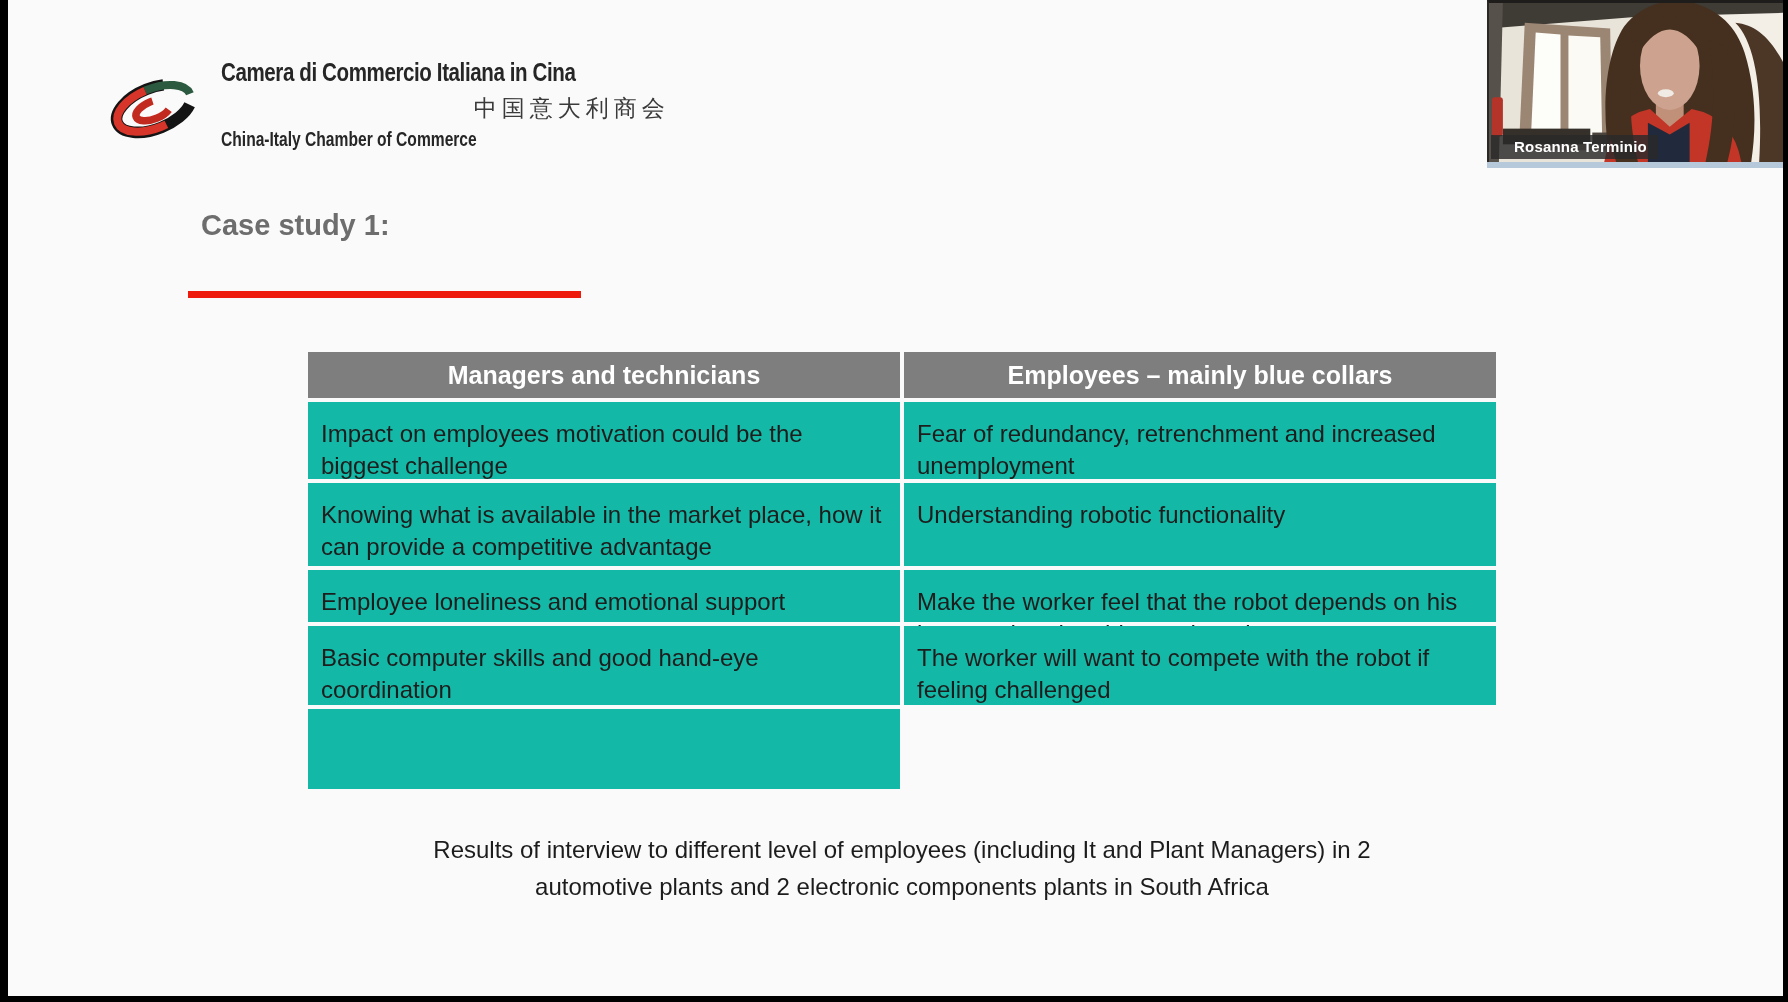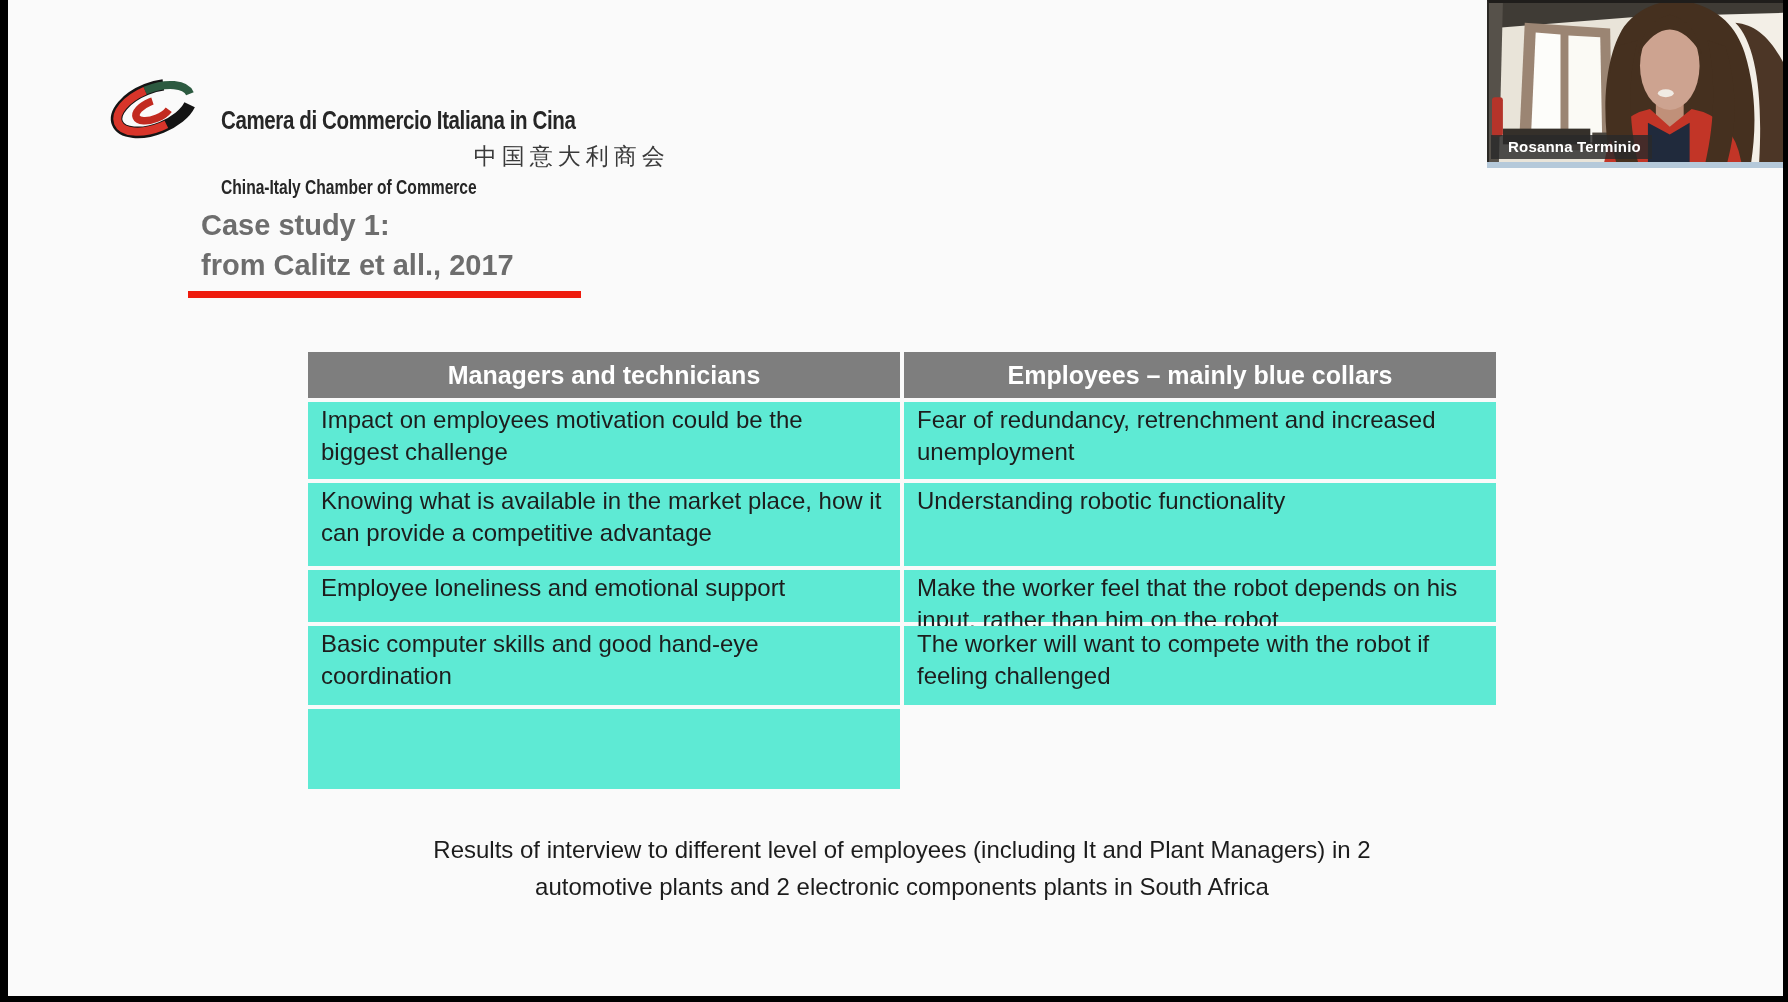--- a/index.html
+++ b/index.html
@@ -7,54 +7,54 @@
   body { background:#000; font-family:"Liberation Sans", sans-serif; position:relative; }
 
   .stage { position:absolute; left:0; top:0; width:1788px; height:1002px; background:#000; }
 
   
   .slide { position:absolute; left:8px; top:0; width:1775px; height:996px; background:#fafafa; }
 
   
   .logo { position:absolute; left:95px; top:55px; }
   .logo-swirl { position:absolute; left:0; top:6px; width:102px; height:92px; }
-  .logo-text { position:absolute; left:118px; top:2px; white-space:nowrap; color:#262626;margin-top:48px; }
+  .logo-text { position:absolute; left:118px; top:2px; white-space:nowrap; color:#262626; }
   .logo-line1 { display:inline-block; font-size:26px; font-weight:bold; letter-spacing:-0.5px;
                 transform:scaleX(0.79); transform-origin:0 50%; }
   .logo-line2 { display:block; margin-top:5px; font-size:23px; letter-spacing:5px; color:#3a3a3a;text-align:right; }
   .logo-line3 { display:inline-block; margin-top:4px; font-size:20px; font-weight:bold;
                 transform:scaleX(0.78); transform-origin:0 50%; }
 
   
   .title { position:absolute; left:193px; top:205px; color:#6d6d6d; font-weight:bold;
            font-size:29px; line-height:40px; }
   .title-underline { position:absolute; left:180px; top:291px; width:393px; height:7px;
                      background:#ee1b0d; }
 
   
   .case-table { position:absolute; left:300px; top:352px; width:1188px;
                 display:grid; grid-template-columns:1fr 1fr;
                 grid-template-rows:46px 77px 83px 52px 79px 80px; gap:4px;border-radius:9px; }
   .th { background:#7e7e7e; color:#fff; font-weight:bold; font-size:25px;
         display:flex; align-items:center; justify-content:center; }
-  .td { background:#5eead4; color:#1d1d1d; font-size:24px; line-height:32px;
-        padding:2px 14px 4px 13px; }
+  .td { background:#14b8a6; color:#1d1d1d; font-size:24px; line-height:32px;
+        padding:16px 14px 4px 13px; }
 
   
   .footer-note { position:absolute; left:384px; top:831px; width:1020px;
                  text-align:center; font-size:24px; line-height:37px; color:#1c1c1c; }
 
   
   .webcam { position:absolute; left:1487px; top:0; width:296px; height:168px; background:#1b1b1b; }
   .cam-video { position:absolute; left:0; top:0; width:296px; height:162px; overflow:hidden;
                border-top:3px solid #1f1d1b; border-left:2px solid #2a2824; }
   .cam-video svg { display:block; width:100%; height:100%; }
   .cam-bottom-strip { position:absolute; left:0; bottom:0; width:296px; height:6px; background:#b5c9da; }
   .name-badge { position:absolute; left:2px; bottom:3px; background:rgba(42,42,42,0.82);
-                color:#fff; font-size:15px; font-weight:bold; padding:3px 11px 4px 17px;
+                color:#fff; font-size:15px; font-weight:bold; padding:3px 11px 4px 23px;
                 letter-spacing:0.2px; }
 </style>
 </head>
 <body>
 
 <div class="stage">
 
   <div class="slide">
 
     <div class="logo">
@@ -68,21 +68,20 @@
       </svg>
       <div class="logo-text">
         <span class="logo-line1">Camera di Commercio Italiana in Cina</span>
         <span class="logo-line2">中国意大利商会</span>
         <span class="logo-line3">China-Italy Chamber of Commerce</span>
       </div>
     </div>
 
     <div class="title">
       <div>Case study 1:</div>
-      <div>from Calitz et all., 2017</div>
     </div>
     <div class="title-underline"></div>
 
     <div class="case-table">
       <div class="th">Managers and technicians</div>
       <div class="th">Employees – mainly blue collars</div>
 
       <div class="td">Impact on employees motivation could be the biggest challenge</div>
       <div class="td">Fear of redundancy, retrenchment and increased unemployment</div>
 

